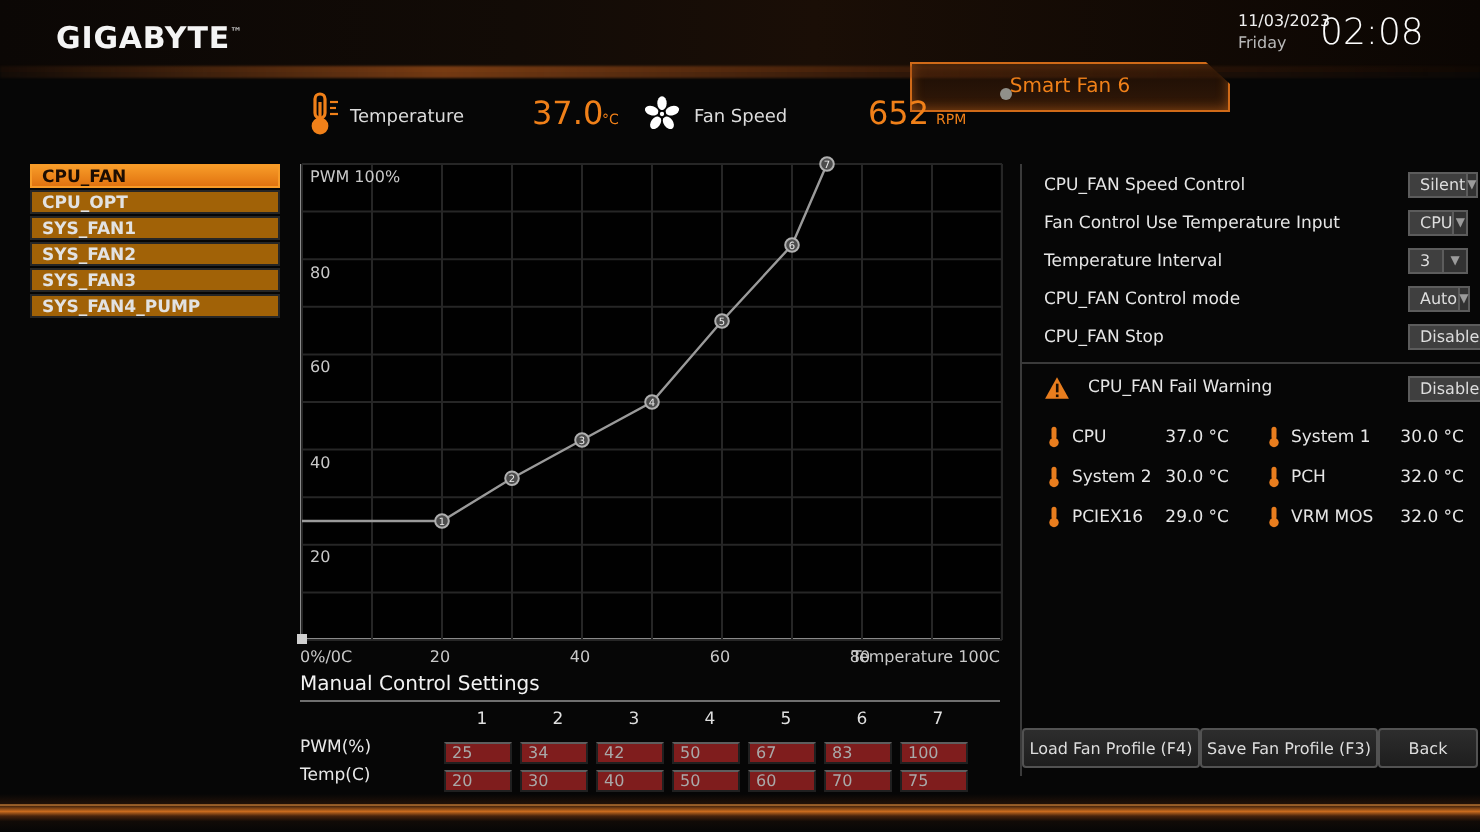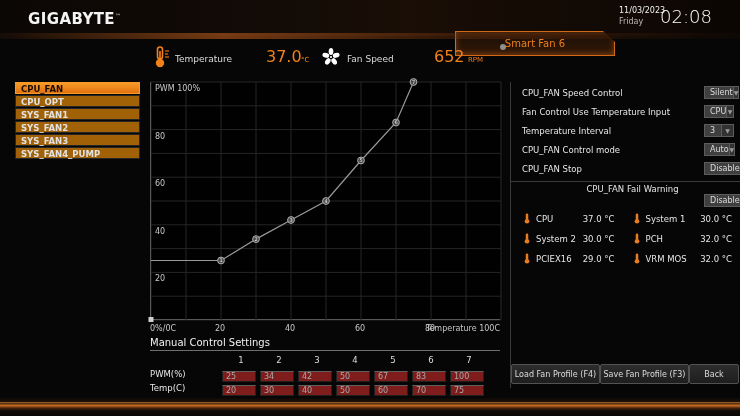--- a/index.html
+++ b/index.html
@@ -76,21 +76,21 @@
   .rpanel { position:absolute; left:511px; top:83px; width:229px; }
   .setting-row { display:flex; align-items:center; height:19px; padding:0 6px 0 11px; }
   .setting-label { font-size:8.5px; color:#e6e6e6; }
   .dropdown { margin-left:auto; display:flex; width:48px; height:13px; cursor:pointer;padding-left:18px; }
   .dd-value { flex:1; background:#3f3f3f; border:1px solid #5c5c5c; border-right:none;
     color:#dddddd; font-size:8px; line-height:11px; padding-left:5px; }
   .dd-arrow { width:13px; background:#323232; border:1px solid #5c5c5c; display:flex;
     align-items:center; justify-content:center; }
   .dd-arrow::after { content:"▼"; font-size:6px; color:#9b9b9b; }
   .hr { height:1px; background:#3a3a3a; margin:3px 0 2px 0; }
-  .warn-row { display:flex; align-items:center; height:20px; padding:0 6px 0 11px;flex-direction:column; }
+  .warn-row { display:flex; align-items:center; height:20px; padding:0 6px 0 11px; }
   .warn-label { font-size:8.5px; color:#e6e6e6; margin-left:9px; }
   .sensors { margin-top:9px; padding:0 6px 0 12px; display:grid;
     grid-template-columns:1fr 1fr; row-gap:9px; column-gap:8px; }
   .sensor { display:flex; align-items:center; }
   .sensor-name { font-size:8.5px; color:#e6e6e6; margin-left:5px; }
   .sensor-val { margin-left:auto; font-size:8.5px; color:#e6e6e6; padding-right:10px; }
   .sensor:nth-child(even) .sensor-val { padding-right:2px; }
   .rbuttons { position:absolute; left:511px; top:364px; width:228px; display:flex; gap:0; }
   .rbtn { height:20px; background:linear-gradient(#2d2d2d,#1e1e1e); border:1px solid #525252;
     border-radius:2px; color:#dddddd; font-size:8px; font-family:"DejaVu Sans",sans-serif; cursor:pointer; }

